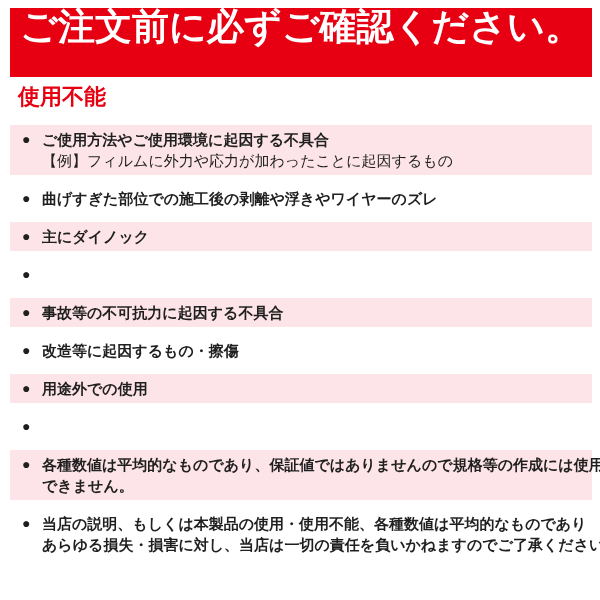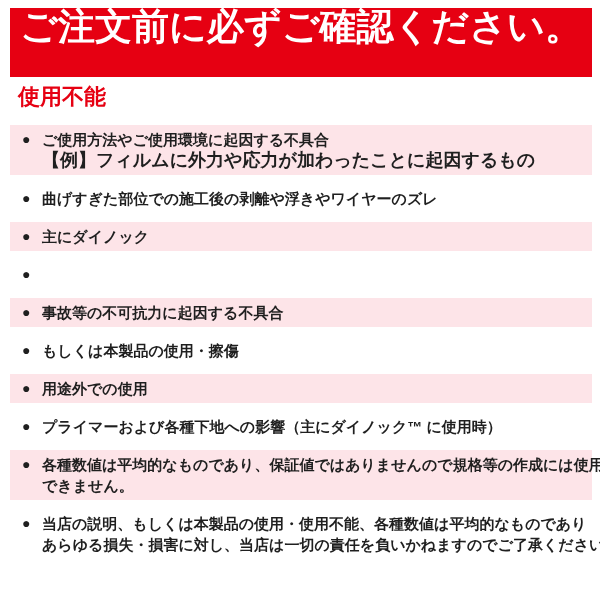--- a/index.html
+++ b/index.html
@@ -63,22 +63,22 @@
     color: #1f1f1f;
   }
   .text { flex: 1; min-width: 0; }
   .line {
     font-size: 15px;
     font-weight: 700;
     line-height: 21px;
     white-space: nowrap;
   }
   .sub {
-    font-size: 18px;
-    font-weight: 700;
+    font-size: 15px;
+    font-weight: 400;
     line-height: 21px;
     white-space: nowrap;
   }
 </style>
 </head>
 <body>
 
 <div class="page">
   <div class="banner">
     <span>ご注文前に必ずご確認ください。</span>
@@ -114,36 +114,33 @@
   <div class="item pink">
     <span class="bullet">●</span>
     <div class="text">
           <div class="line">事故等の不可抗力に起因する不具合</div>
         </div>
   </div>
 
   <div class="item">
     <span class="bullet">●</span>
     <div class="text">
-          <div class="line">もしくは本製品の使用・擦傷</div>
+          <div class="line">改造等に起因するもの・擦傷</div>
         </div>
   </div>
 
   <div class="item pink">
     <span class="bullet">●</span>
     <div class="text">
           <div class="line">用途外での使用</div>
         </div>
   </div>
 
   <div class="item">
     <span class="bullet">●</span>
-    <div class="text">
-          <div class="line">プライマーおよび各種下地への影響（主にダイノック™ に使用時）</div>
-        </div>
   </div>
 
   <div class="item pink">
     <span class="bullet">●</span>
     <div class="text">
           <div class="line">各種数値は平均的なものであり、保証値ではありませんので規格等の作成には使用</div>
           <div class="line">できません。</div>
         </div>
   </div>
 

